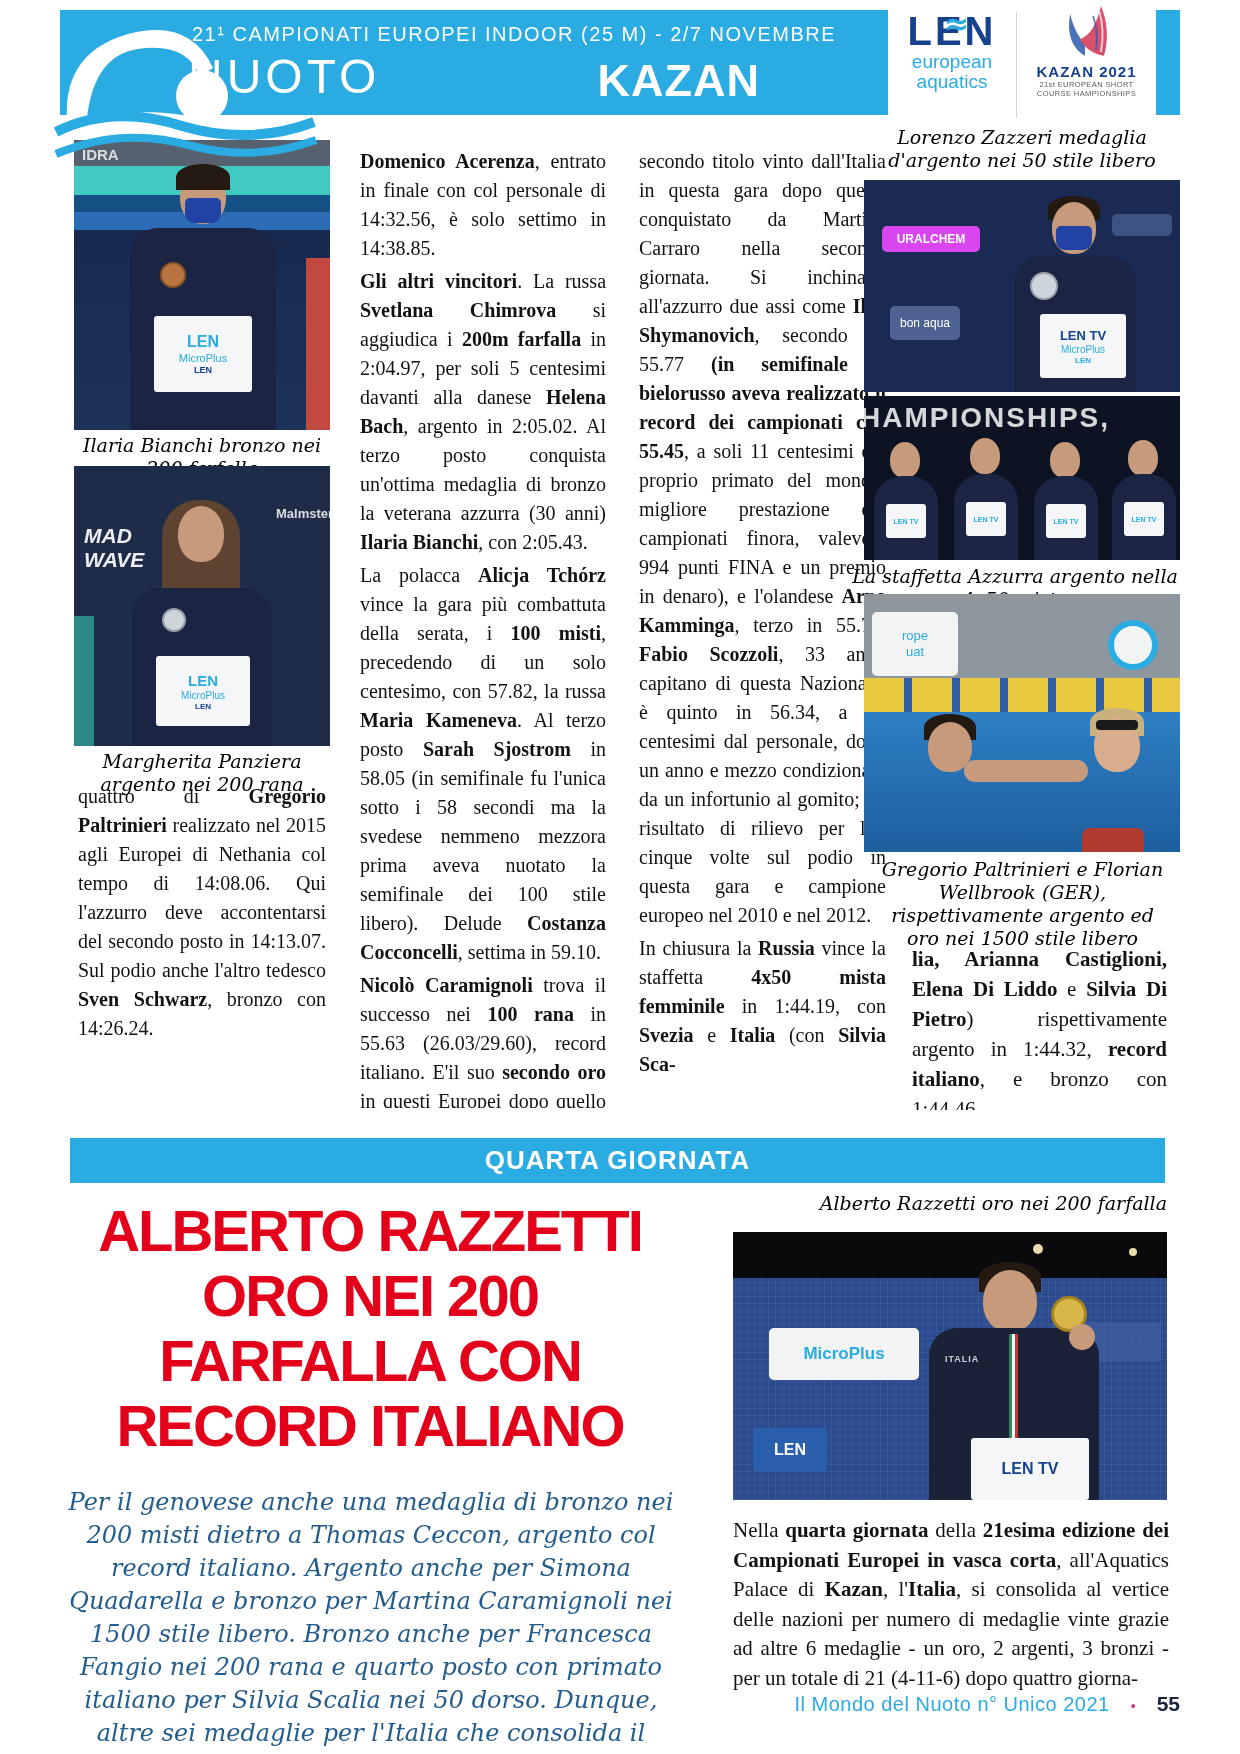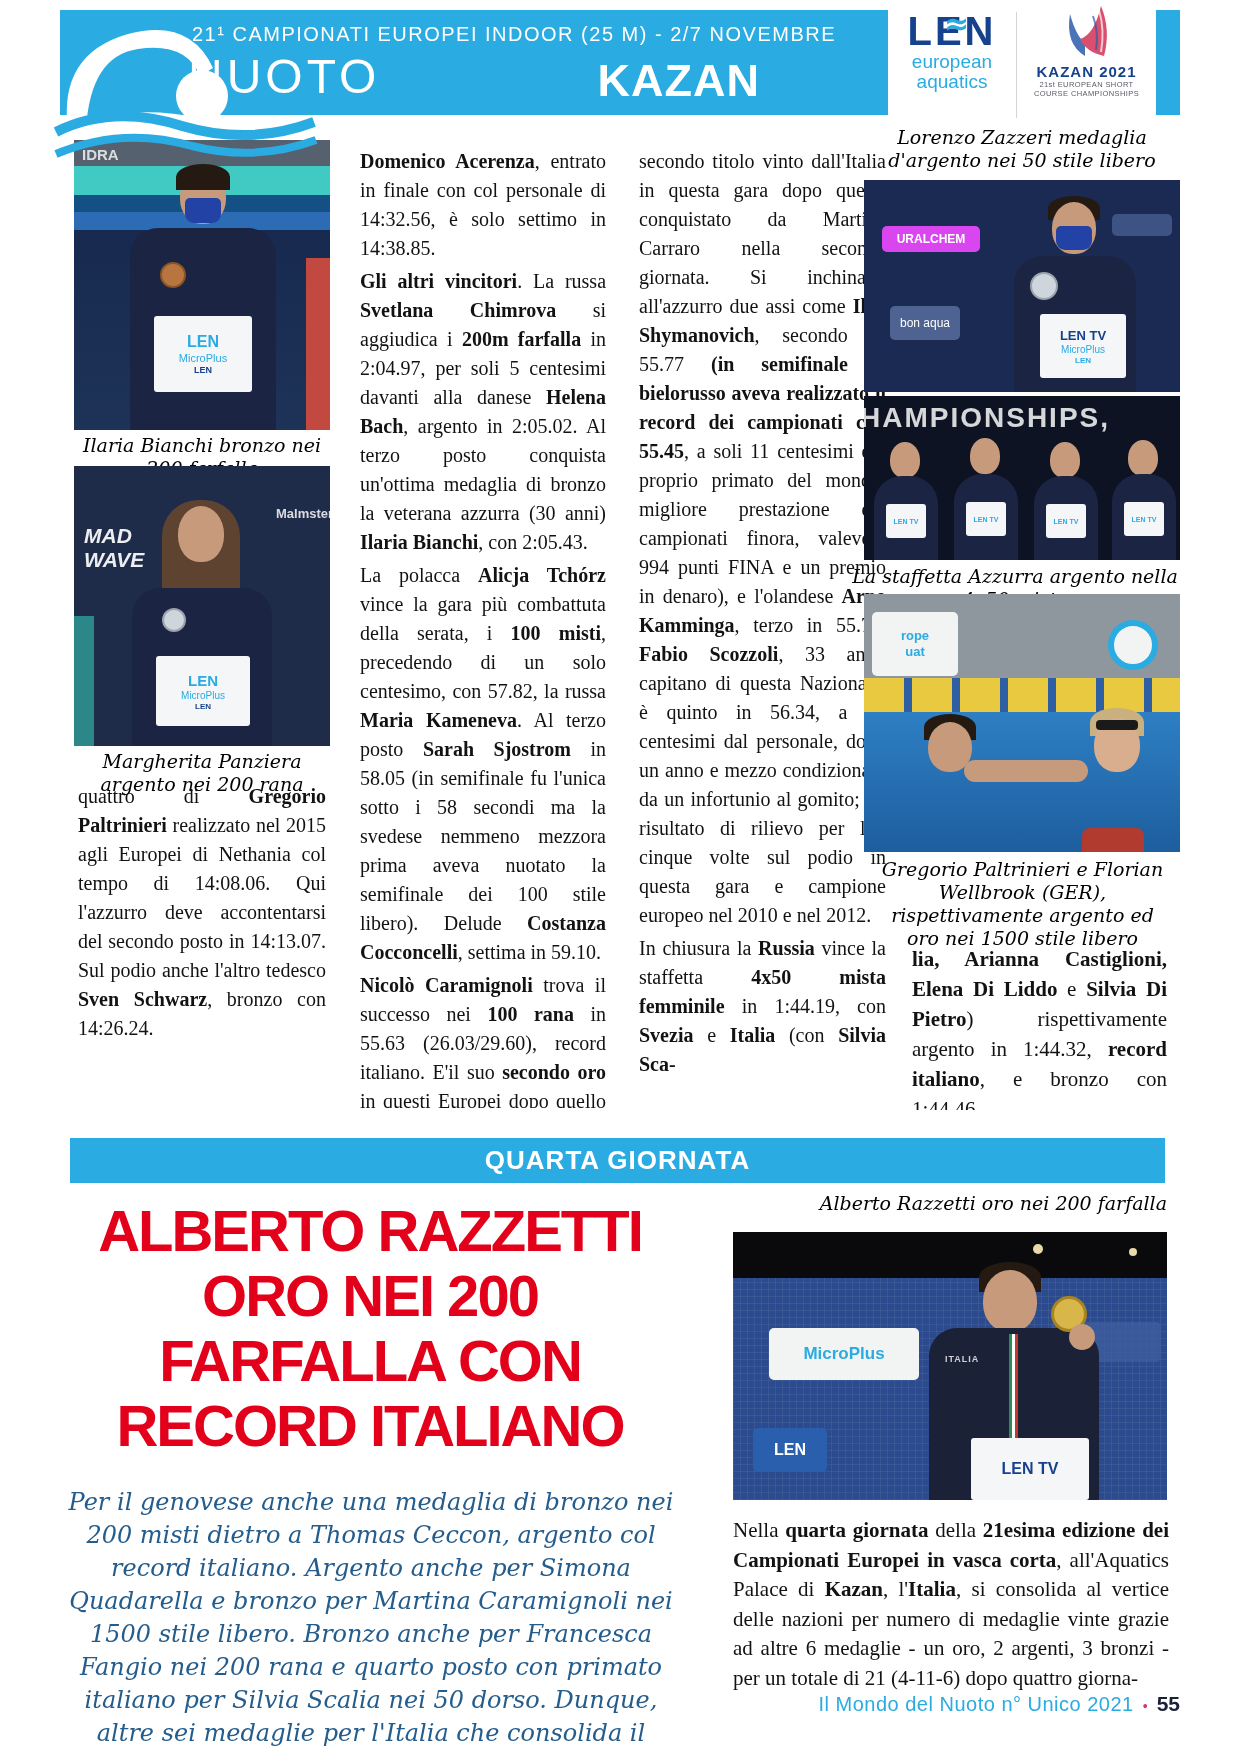--- a/index.html
+++ b/index.html
@@ -71,21 +71,21 @@
   .headline{left:60px;top:1198px;width:620px;text-align:center;color:#e2001a;
             font-family:"Liberation Sans",sans-serif;font-weight:bold;font-size:58px;
             line-height:65px;letter-spacing:-2px;}
   .lede{left:56px;top:1486px;width:630px;text-align:center;color:#245c8c;
         font-family:"DejaVu Serif",serif;font-style:italic;font-size:24px;line-height:33px;}
   .day4body{left:733px;top:1516px;width:436px;text-align:justify;}
   .day4body p{margin:0;font-size:21px;line-height:29.5px;}
   .capR{left:733px;top:1192px;width:434px;text-align:right;}
 
   
-  .footer{right:60px;top:1692px;display:flex;align-items:baseline;gap:9px;
+  .footer{right:60px;top:1692px;display:flex;align-items:baseline;gap:21px;
           font-family:"Liberation Sans",sans-serif;}
   .mag{color:#2aabe2;font-size:20px;letter-spacing:.5px;}
   .dot{color:#cc3a7a;font-size:14px;}
   .pageno{color:#18203a;font-weight:bold;font-size:21px;}
 
   b{font-weight:bold;}
 </style>
 </head>
 <body>
 
@@ -115,21 +115,21 @@
     <div class="vdivider"></div>
     <div class="kz-block">
       <svg width="64" height="58" viewBox="0 0 64 58">
         <path d="M30,54 Q10,42 15,12 Q21,34 30,41 Z" fill="#2a5caa" opacity="0.85"></path>
         <path d="M46,4 Q56,28 49,54 Q31,50 25,37 Q39,33 46,4 Z" fill="#d94f6e"></path>
         <path d="M44,8 Q50,28 46,50" stroke="#ffffff" stroke-width="2" fill="none" opacity="0.7"></path>
         <path d="M38,14 Q44,30 41,48" stroke="#2a5caa" stroke-width="2" fill="none" opacity="0.7"></path>
       </svg>
       <div class="kz-title">KAZAN 2021</div>
       <div class="kz-sub">21st EUROPEAN SHORT</div>
-      <div class="kz-sub">COURSE CHAMPIONSHIPS</div>
+      <div class="kz-sub">COURSE HAMPIONSHIPS</div>
     </div>
   </div>
 
   <div class="photo led" style="left:74px;top:140px;width:256px;height:290px;
        background:linear-gradient(180deg,#55616f 0%,#55616f 9%,#41c9c4 9%,#41c9c4 19%,#145083 19%,#145083 25%,#2b6cb5 25%,#2b6cb5 31%,#17294e 31%,#1e3358 100%);">
     <div class="backdroptxt" style="left:8px;top:6px;font-size:15px;opacity:.85;">IDRA</div>
     <div class="pp head" style="left:106px;top:30px;width:46px;height:54px;"></div>
     <div class="pp hairdark" style="left:102px;top:24px;width:54px;height:26px;"></div>
     <div class="pp mask" style="left:111px;top:58px;width:36px;height:25px;"></div>
     <div class="pp torso" style="left:56px;top:88px;width:146px;height:202px;"></div>
@@ -199,21 +199,21 @@
     </div>
     <div class="pp head" style="left:264px;top:44px;width:30px;height:36px;"></div>
     <div class="pp torso" style="left:248px;top:78px;width:64px;height:86px;"></div>
     <div class="pp bib" style="left:260px;top:106px;width:40px;height:34px;">
       <span class="b1" style="font-size:7px;">LEN TV</span>
     </div>
   </div>
   <div class="abs caption" style="left:850px;top:565px;width:330px;">La staffetta Azzurra argento nella 4x50 mista</div>
 
   <div class="photo" style="left:864px;top:594px;width:316px;height:258px;background:#8e979e;">
-    <div class="panel" style="left:8px;top:18px;width:86px;height:64px;background:#f2f4f4;flex-direction:column;color:#2aabe2;font-size:13px;font-weight:bold;line-height:16px;">
+    <div class="panel" style="left:8px;top:18px;width:86px;height:64px;background:#f2f4f4;flex-direction:column;color:#2aabe2;font-size:13px;font-weight:normal;line-height:16px;">
       <span>rope</span>
       <span>uat</span>
     </div>
     <div class="pp" style="right:22px;top:26px;width:38px;height:38px;border:6px solid #2aabe2;border-radius:50%;background:#f2f4f4;"></div>
     <div class="pp" style="left:0;top:84px;width:316px;height:34px;background:repeating-linear-gradient(90deg,#e8c93f 0 40px,#2e5fa3 40px 48px);"></div>
     <div class="pp" style="left:0;top:118px;width:316px;height:140px;background:linear-gradient(180deg,#2e7fc4,#1d5e9e);"></div>
     <div class="pp hairdark" style="left:60px;top:120px;width:52px;height:26px;"></div>
     <div class="pp head" style="left:64px;top:128px;width:44px;height:50px;"></div>
     <div class="pp" style="left:100px;top:166px;width:124px;height:22px;background:#c59a7d;border-radius:12px;"></div>
     <div class="pp" style="left:226px;top:114px;width:54px;height:28px;background:#c9b07e;border-radius:50% 50% 0 0;"></div>

